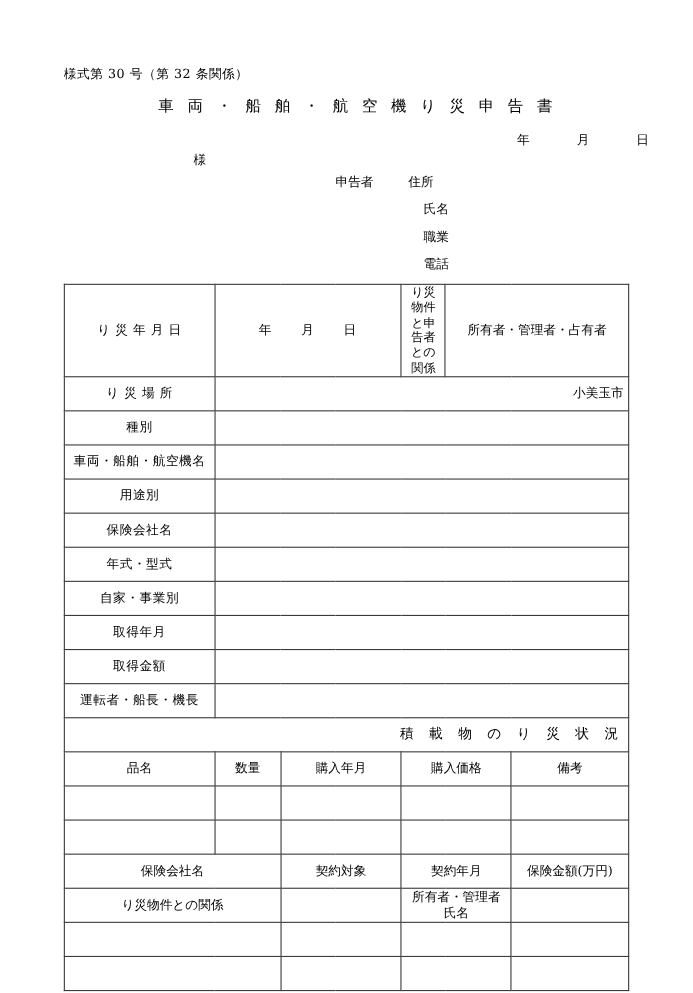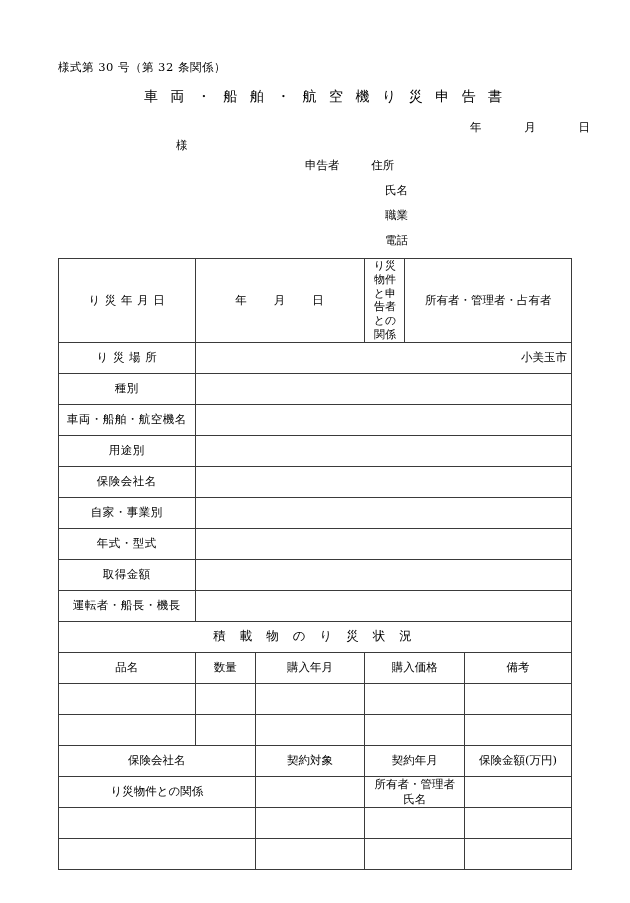--- a/index.html
+++ b/index.html
@@ -108,21 +108,21 @@
     text-align: center;
     margin-top: 36px;
   }
   .date-cells {
     display: flex;
     justify-content: center;
     gap: 26px;
     letter-spacing: 1px;
   }
   .section-title {
-    text-align: center;
+    text-align: right;
     letter-spacing: 5px;
     font-size: 12.5px;
   }
 </style>
 </head>
 <body>
 
 <div class="page">
 
   <div class="form-no">様式第 30 号（第 32 条関係）</div>
@@ -192,25 +192,29 @@
       </tr>
       <tr>
         <td class="label-cell">用途別</td>
         <td class="l" colspan="6"></td>
       </tr>
       <tr>
         <td class="label-cell">保険会社名</td>
         <td class="l" colspan="6"></td>
       </tr>
       <tr>
+        <td class="label-cell">年式・型式</td>
+        <td class="l" colspan="6"></td>
+      </tr>
+      <tr>
         <td class="label-cell">自家・事業別</td>
         <td class="l" colspan="6"></td>
       </tr>
       <tr>
-        <td class="label-cell">年式・型式</td>
+        <td class="label-cell">取得年月</td>
         <td class="l" colspan="6"></td>
       </tr>
       <tr>
         <td class="label-cell">取得金額</td>
         <td class="l" colspan="6"></td>
       </tr>
       <tr>
         <td class="label-cell">運転者・船長・機長</td>
         <td class="l" colspan="6"></td>
       </tr>

